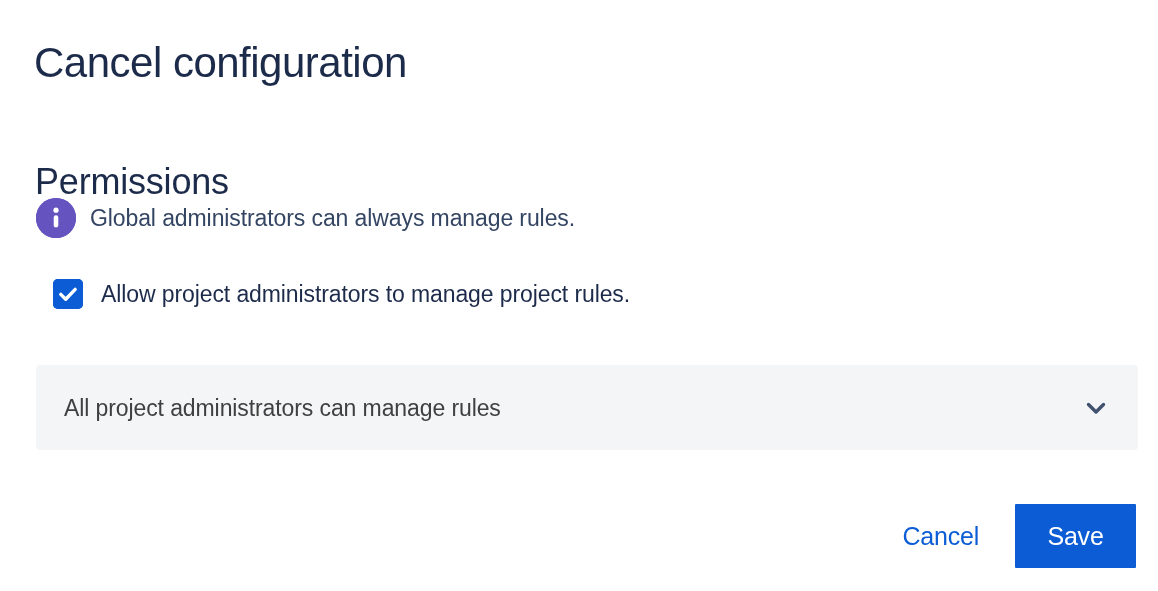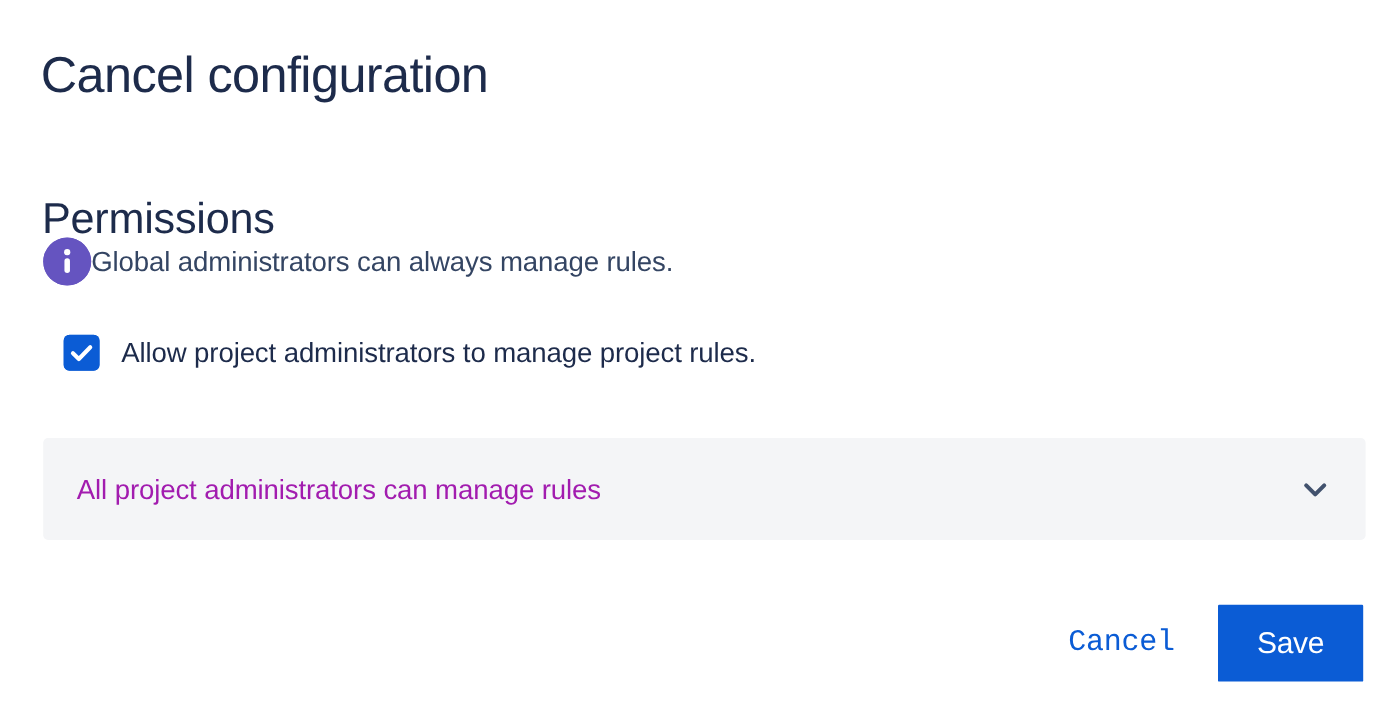--- a/index.html
+++ b/index.html
@@ -49,20 +49,21 @@
     white-space: nowrap;
   }
 
   
   .info-row {
     position: absolute;
     left: 36px;
     top: 196px;
     display: flex;
     align-items: center;
+    gap: 14px;
     height: 44px;
   }
   .info-icon {
     width: 40px;
     height: 40px;
     border-radius: 50%;
     background: #6554C0;
     display: flex;
     align-items: center;
     justify-content: center;
@@ -119,21 +120,21 @@
     box-sizing: border-box;
     display: flex;
     align-items: center;
     justify-content: space-between;
     padding: 0 26px 0 28px;
     cursor: pointer;
   }
   .select-value {
     font-size: 23px;
     line-height: 30px;
-    color: #a21caf;
+    color: #404040;
     letter-spacing: -0.1px;
     white-space: nowrap;
     text-align: right;
   }
   .chevron {
     flex: 0 0 auto;
     display: flex;
     align-items: center;
     justify-content: center;
     width: 32px;
@@ -151,21 +152,21 @@
     gap: 34px;
   }
   .cancel-button {
     font-size: 25px;
     line-height: 32px;
     color: #0B5CD5;
     background: transparent;
     border: none;
     padding: 4px 2px;
     cursor: pointer;
-    font-family: Liberation Mono, monospace;
+    font-family: Liberation Sans, sans-serif;
     letter-spacing: -0.2px;
     white-space: nowrap;
   }
   .save-button {
     font-size: 25px;
     line-height: 32px;
     color: #ffffff;
     background: #0B5CD5;
     border: none;
     border-radius: 1px;

